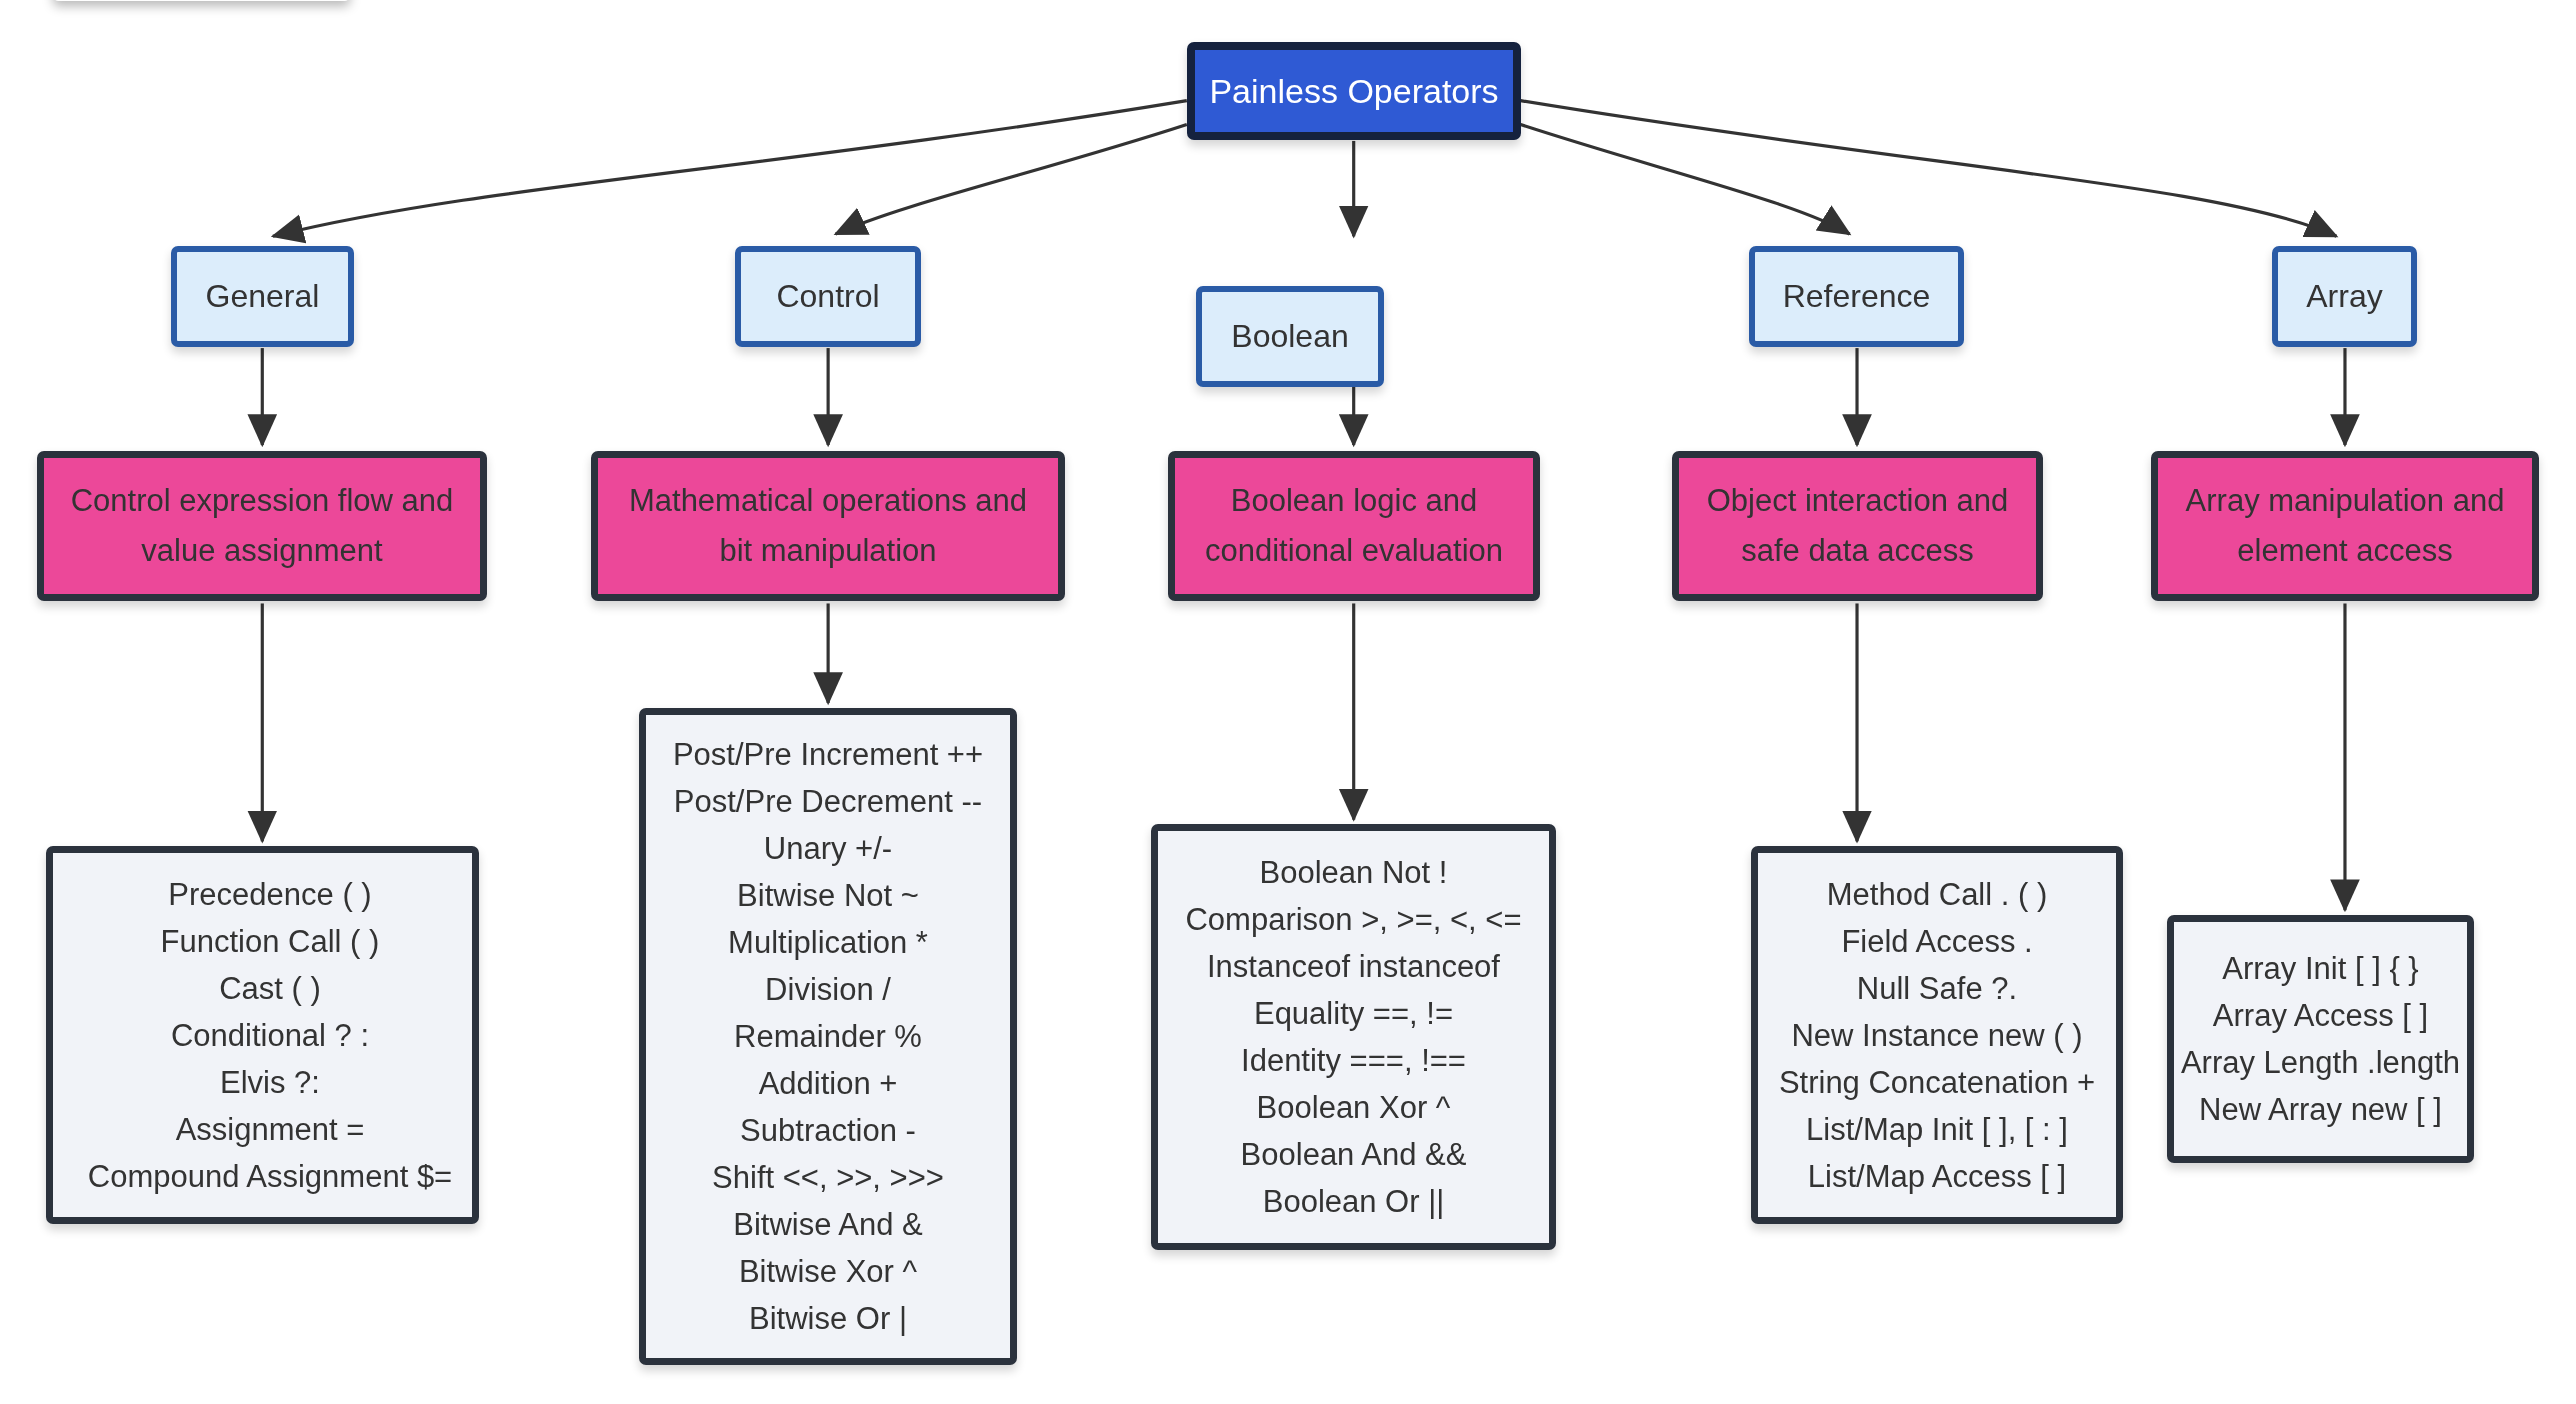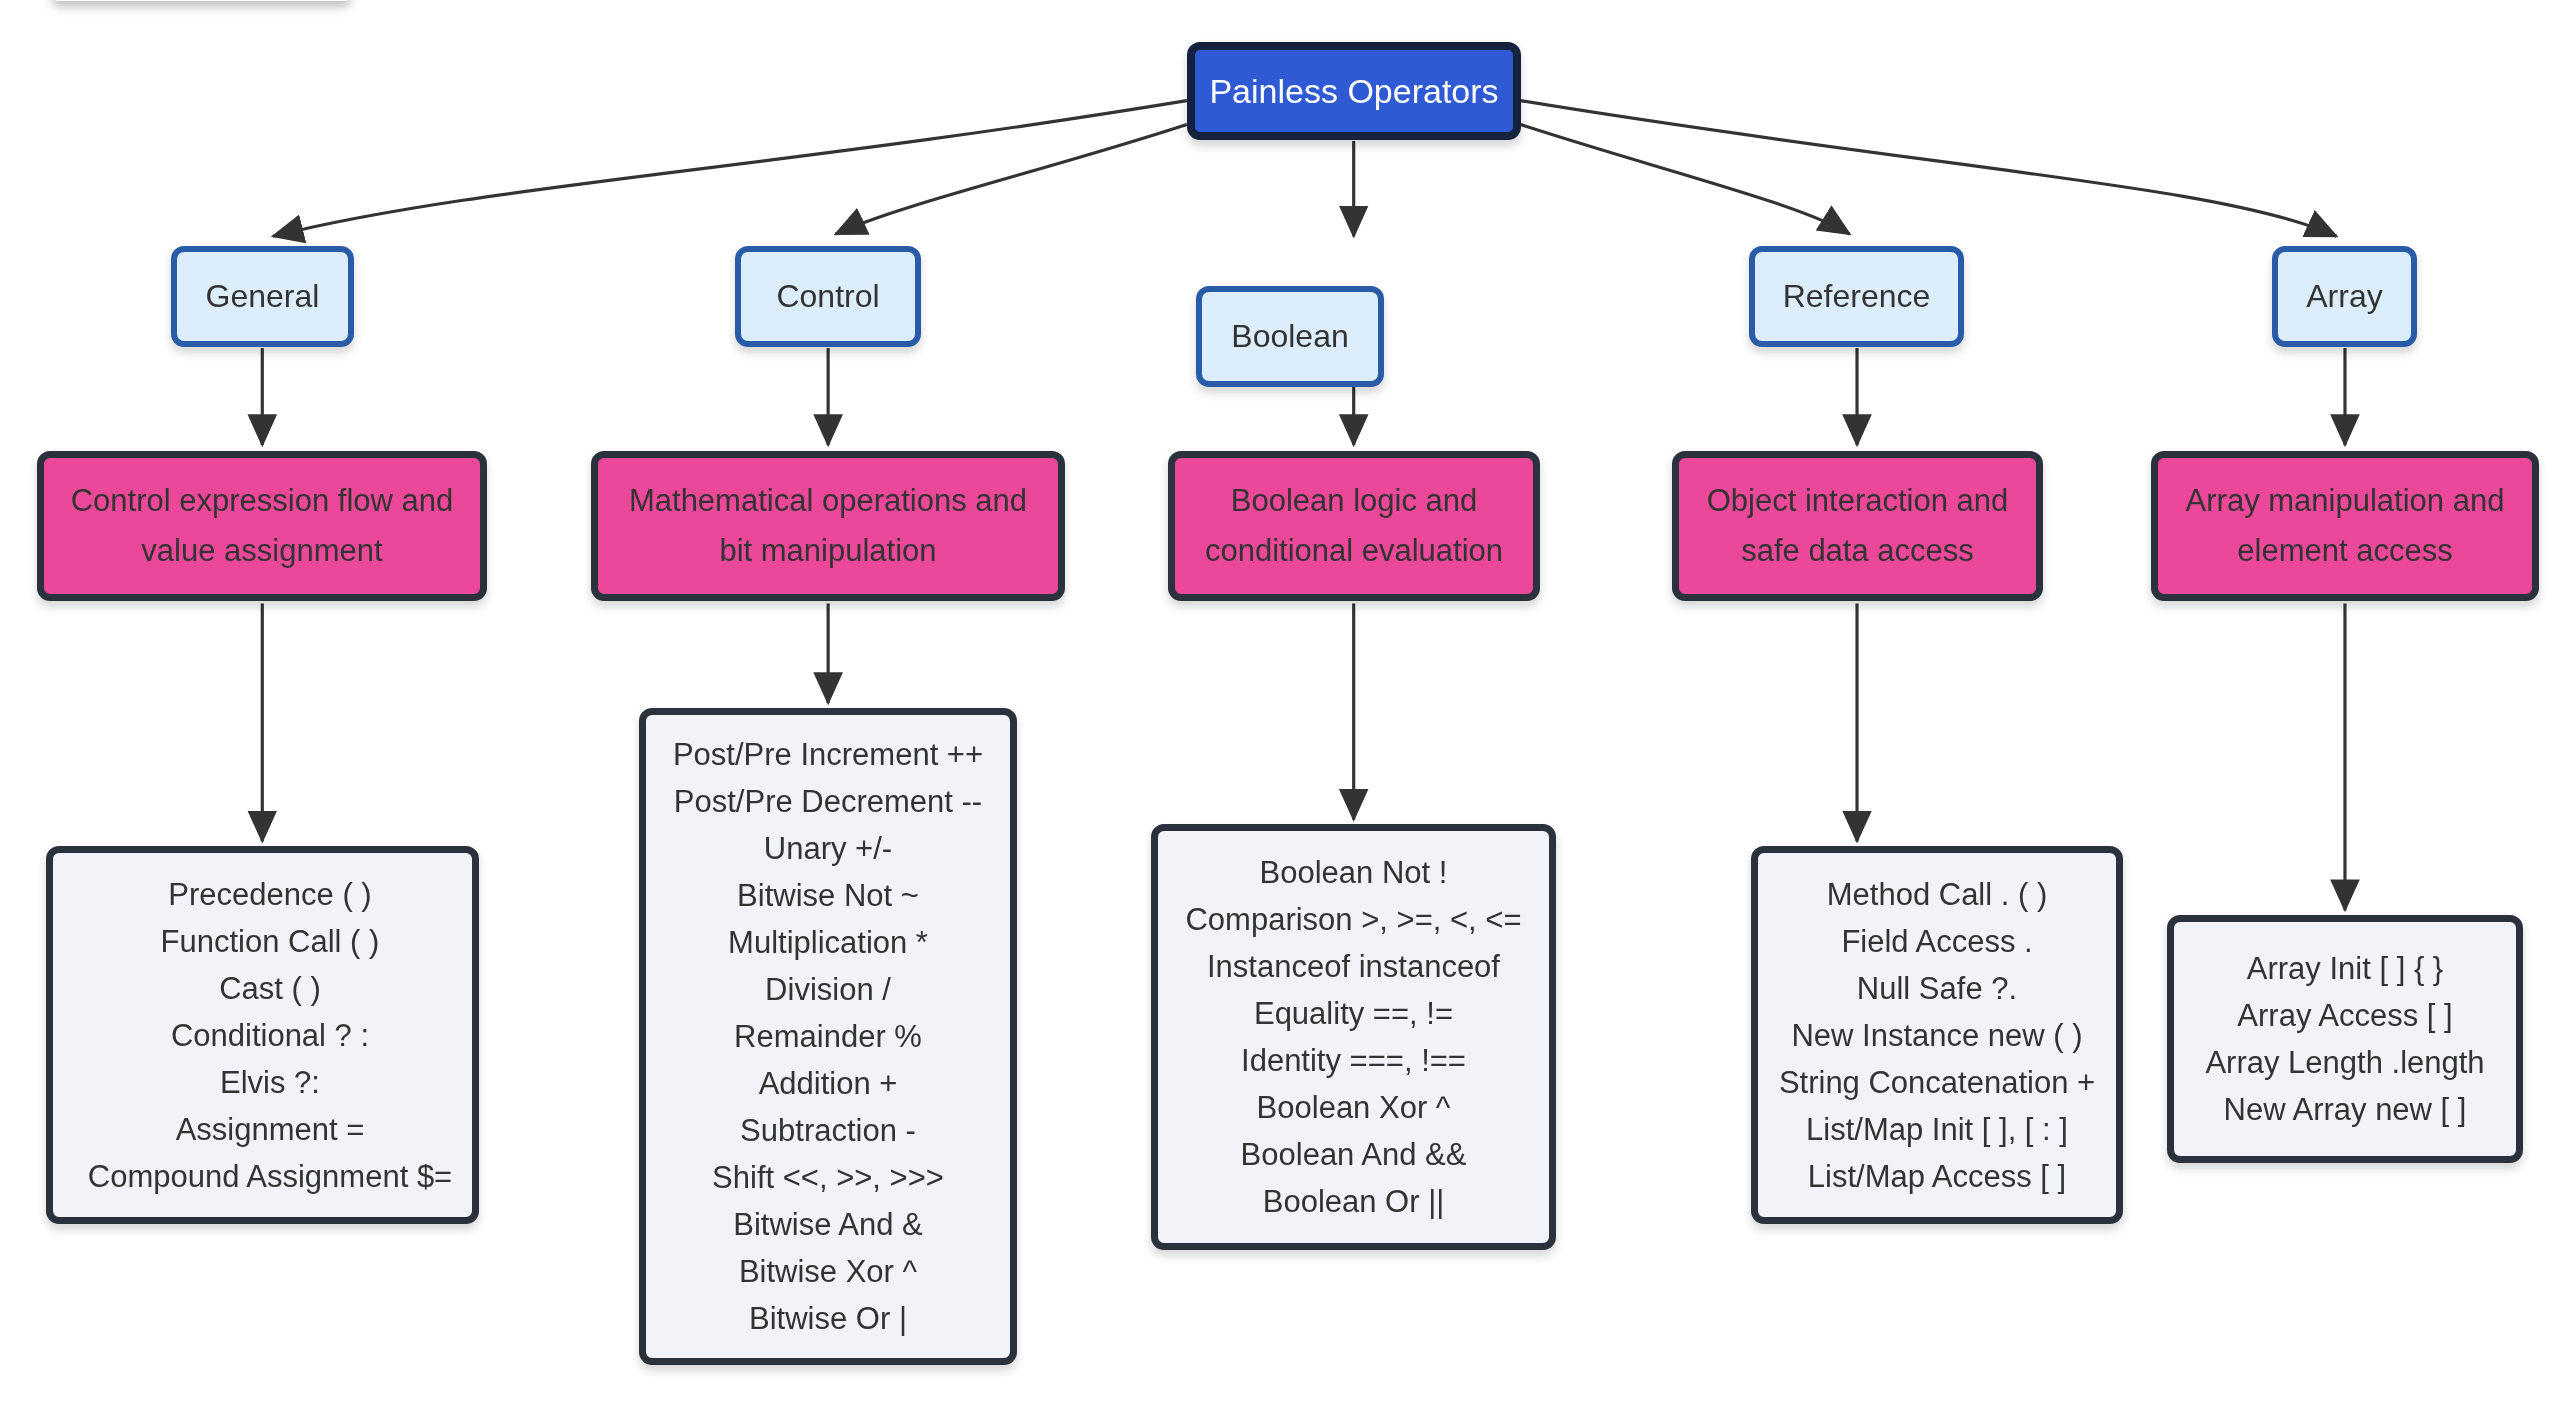--- a/index.html
+++ b/index.html
@@ -19,21 +19,21 @@
     pointer-events: none;
   }
   .node {
     position: absolute;
     box-sizing: border-box;
     display: flex;
     align-items: center;
     justify-content: center;
     text-align: center;
     white-space: pre-line;
-    border-radius: 13px;
+    border-radius: 7px;
     box-shadow: 0 5.3px 9.5px rgba(0,0,0,0.16);
   }
   .node.root {
     background: #2f5ad4;
     border: 8.5px solid #15223e;
     color: #ffffff;
     font-size: 34px;
     line-height: 1.2;
   }
   .node.header {
@@ -146,19 +146,19 @@
 Boolean Xor ^
 Boolean And &amp;&amp;
 Boolean Or ||</div>
   <div class="node leaf" style="left:1751px; top:846px; width:372px; height:378px;">Method Call . ( )
 Field Access .
 Null Safe ?.
 New Instance new ( )
 String Concatenation +
 List/Map Init [ ], [ : ]
 List/Map Access [ ]</div>
-  <div class="node leaf" style="left:2167px; top:915px; width:356px; height:248px;">Array Init [ ] { }
+  <div class="node leaf" style="left:2167px; top:915px; width:307px; height:248px;">Array Init [ ] { }
 Array Access [ ]
 Array Length .length
 New Array new [ ]</div>
 
 </div>
 
 
 </body></html>

